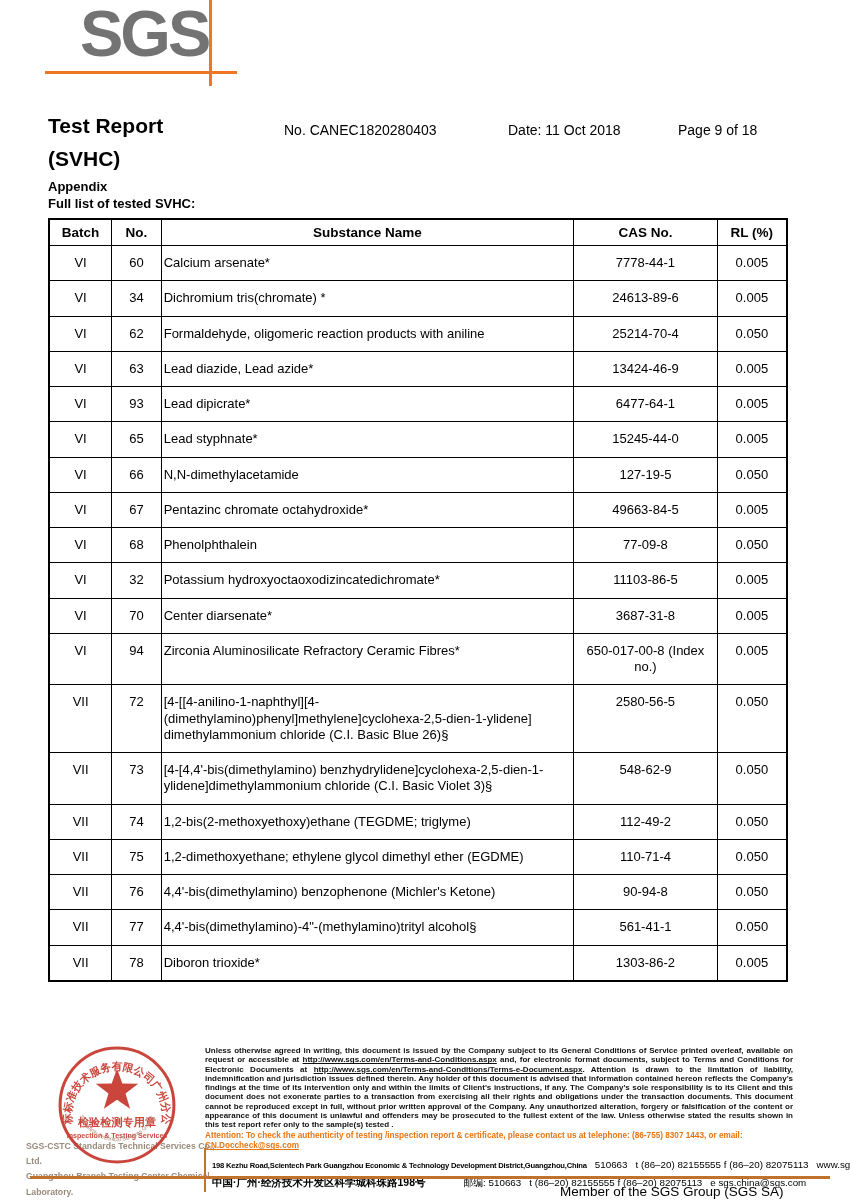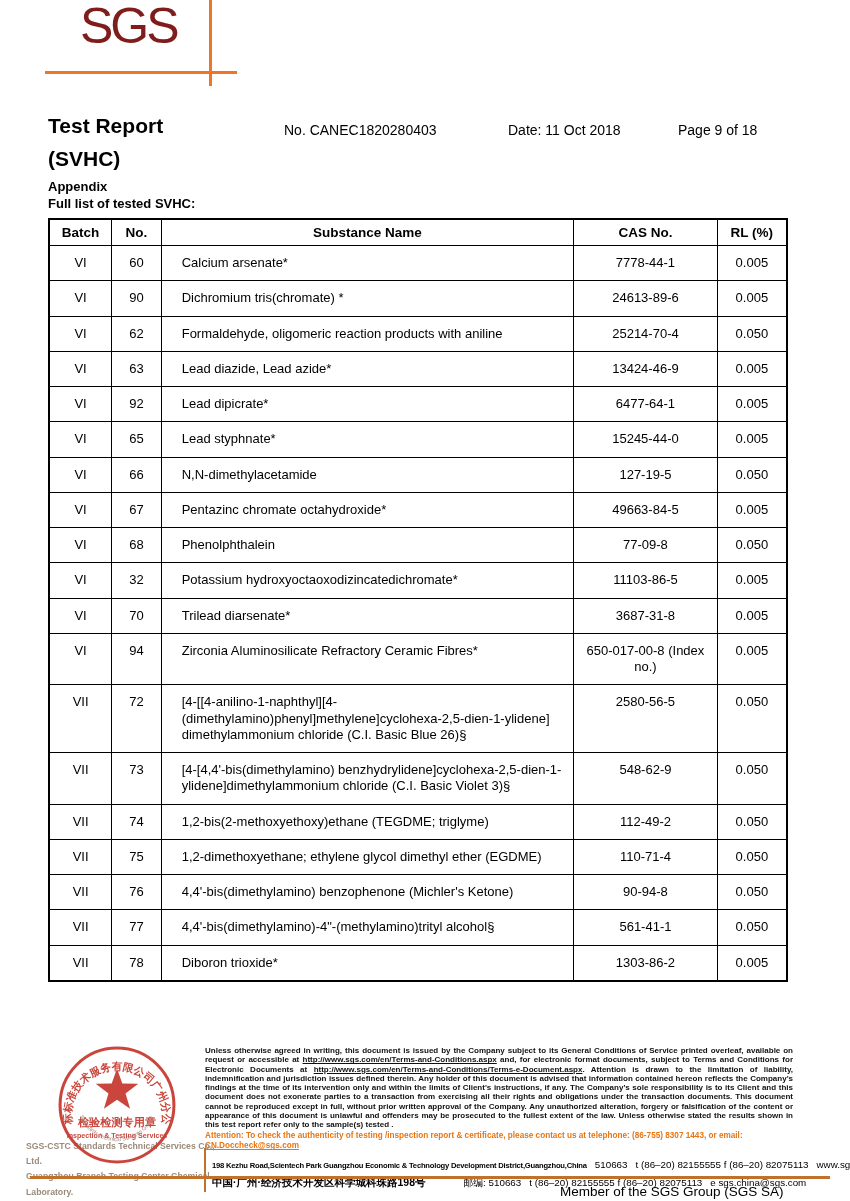--- a/index.html
+++ b/index.html
@@ -5,21 +5,21 @@
   html,body { margin:0; padding:0; background:#e8e8e8; }
   .page {
     position:relative; width:850px; height:1201px; background:#ffffff;
     font-family:"Liberation Sans", sans-serif; color:#000; overflow:hidden;
     margin:0 auto;
   }
 
   
   .logo-text {
     position:absolute; left:80px; top:0px;
-    font-size:50px; font-weight:normal; color:#7f1d1d; letter-spacing:-3px;
+    font-size:65px; font-weight:bold; color:#737373; letter-spacing:-3px;
     line-height:1.05;
   }
   .logo-hline { position:absolute; left:45px; top:71px; width:192px; height:3px; background:#ee7624; }
   .logo-vline { position:absolute; left:209px; top:0px; width:3px; height:86px; background:#ee7624; }
 
   
   .title-1 { position:absolute; left:48px; top:114px; font-size:21px; font-weight:bold; }
   .title-2 { position:absolute; left:48px; top:147px; font-size:21px; font-weight:bold; }
   .hdr-meta { position:absolute; top:122px; font-size:14px; }
   .hdr-no   { left:284px;text-align:center; }
@@ -35,21 +35,21 @@
   }
   table.svhc, table.svhc th, table.svhc td { border:1px solid #000; }
   table.svhc { border:2px solid #000; }
   table.svhc th {
     font-size:13.5px; font-weight:bold; padding:5px 2px; text-align:center;margin-left:28px;
   }
   table.svhc td {
     padding:9px 3px; vertical-align:top; line-height:1.25; text-align:center;
     word-wrap:break-word; overflow-wrap:break-word;
   }
-  table.svhc td.c-substance { text-align:left; padding-left:20px; word-break:break-word; }
+  table.svhc td.c-substance { text-align:left; padding-left:2px; word-break:break-word; }
   .col-batch { width:62px; } .col-no { width:49px; } .col-substance { width:408px; }
   .col-cas { width:142px; } .col-rl { width:69px; }
 
   
   .stamp { position:absolute; left:56px; top:1044px; z-index:3; opacity:0.93; }
   .company-lines {
     position:absolute; left:26px; top:1139px; width:200px; z-index:1;
     font-size:8.7px; line-height:1.75; color:#9a8b7c; font-weight:bold;
   }
   .footer-right {
@@ -112,42 +112,42 @@
     <tbody>
         <tr>
       <td class="c-batch">VI</td>
       <td class="c-no">60</td>
       <td class="c-substance">Calcium arsenate*</td>
       <td class="c-cas">7778-44-1</td>
       <td class="c-rl">0.005</td>
     </tr>
         <tr>
       <td class="c-batch">VI</td>
-      <td class="c-no">90</td>
+      <td class="c-no">34</td>
       <td class="c-substance">Dichromium tris(chromate) *</td>
       <td class="c-cas">24613-89-6</td>
       <td class="c-rl">0.005</td>
     </tr>
         <tr>
       <td class="c-batch">VI</td>
       <td class="c-no">62</td>
       <td class="c-substance">Formaldehyde, oligomeric reaction products with aniline</td>
       <td class="c-cas">25214-70-4</td>
       <td class="c-rl">0.050</td>
     </tr>
         <tr>
       <td class="c-batch">VI</td>
       <td class="c-no">63</td>
       <td class="c-substance">Lead diazide, Lead azide*</td>
       <td class="c-cas">13424-46-9</td>
       <td class="c-rl">0.005</td>
     </tr>
         <tr>
       <td class="c-batch">VI</td>
-      <td class="c-no">92</td>
+      <td class="c-no">93</td>
       <td class="c-substance">Lead dipicrate*</td>
       <td class="c-cas">6477-64-1</td>
       <td class="c-rl">0.005</td>
     </tr>
         <tr>
       <td class="c-batch">VI</td>
       <td class="c-no">65</td>
       <td class="c-substance">Lead styphnate*</td>
       <td class="c-cas">15245-44-0</td>
       <td class="c-rl">0.005</td>
@@ -176,21 +176,21 @@
         <tr>
       <td class="c-batch">VI</td>
       <td class="c-no">32</td>
       <td class="c-substance">Potassium hydroxyoctaoxodizincatedichromate*</td>
       <td class="c-cas">11103-86-5</td>
       <td class="c-rl">0.005</td>
     </tr>
         <tr>
       <td class="c-batch">VI</td>
       <td class="c-no">70</td>
-      <td class="c-substance">Trilead diarsenate*</td>
+      <td class="c-substance">Center diarsenate*</td>
       <td class="c-cas">3687-31-8</td>
       <td class="c-rl">0.005</td>
     </tr>
         <tr>
       <td class="c-batch">VI</td>
       <td class="c-no">94</td>
       <td class="c-substance">Zirconia Aluminosilicate Refractory Ceramic Fibres*</td>
       <td class="c-cas">650-017-00-8 (Index no.)</td>
       <td class="c-rl">0.005</td>
     </tr>

